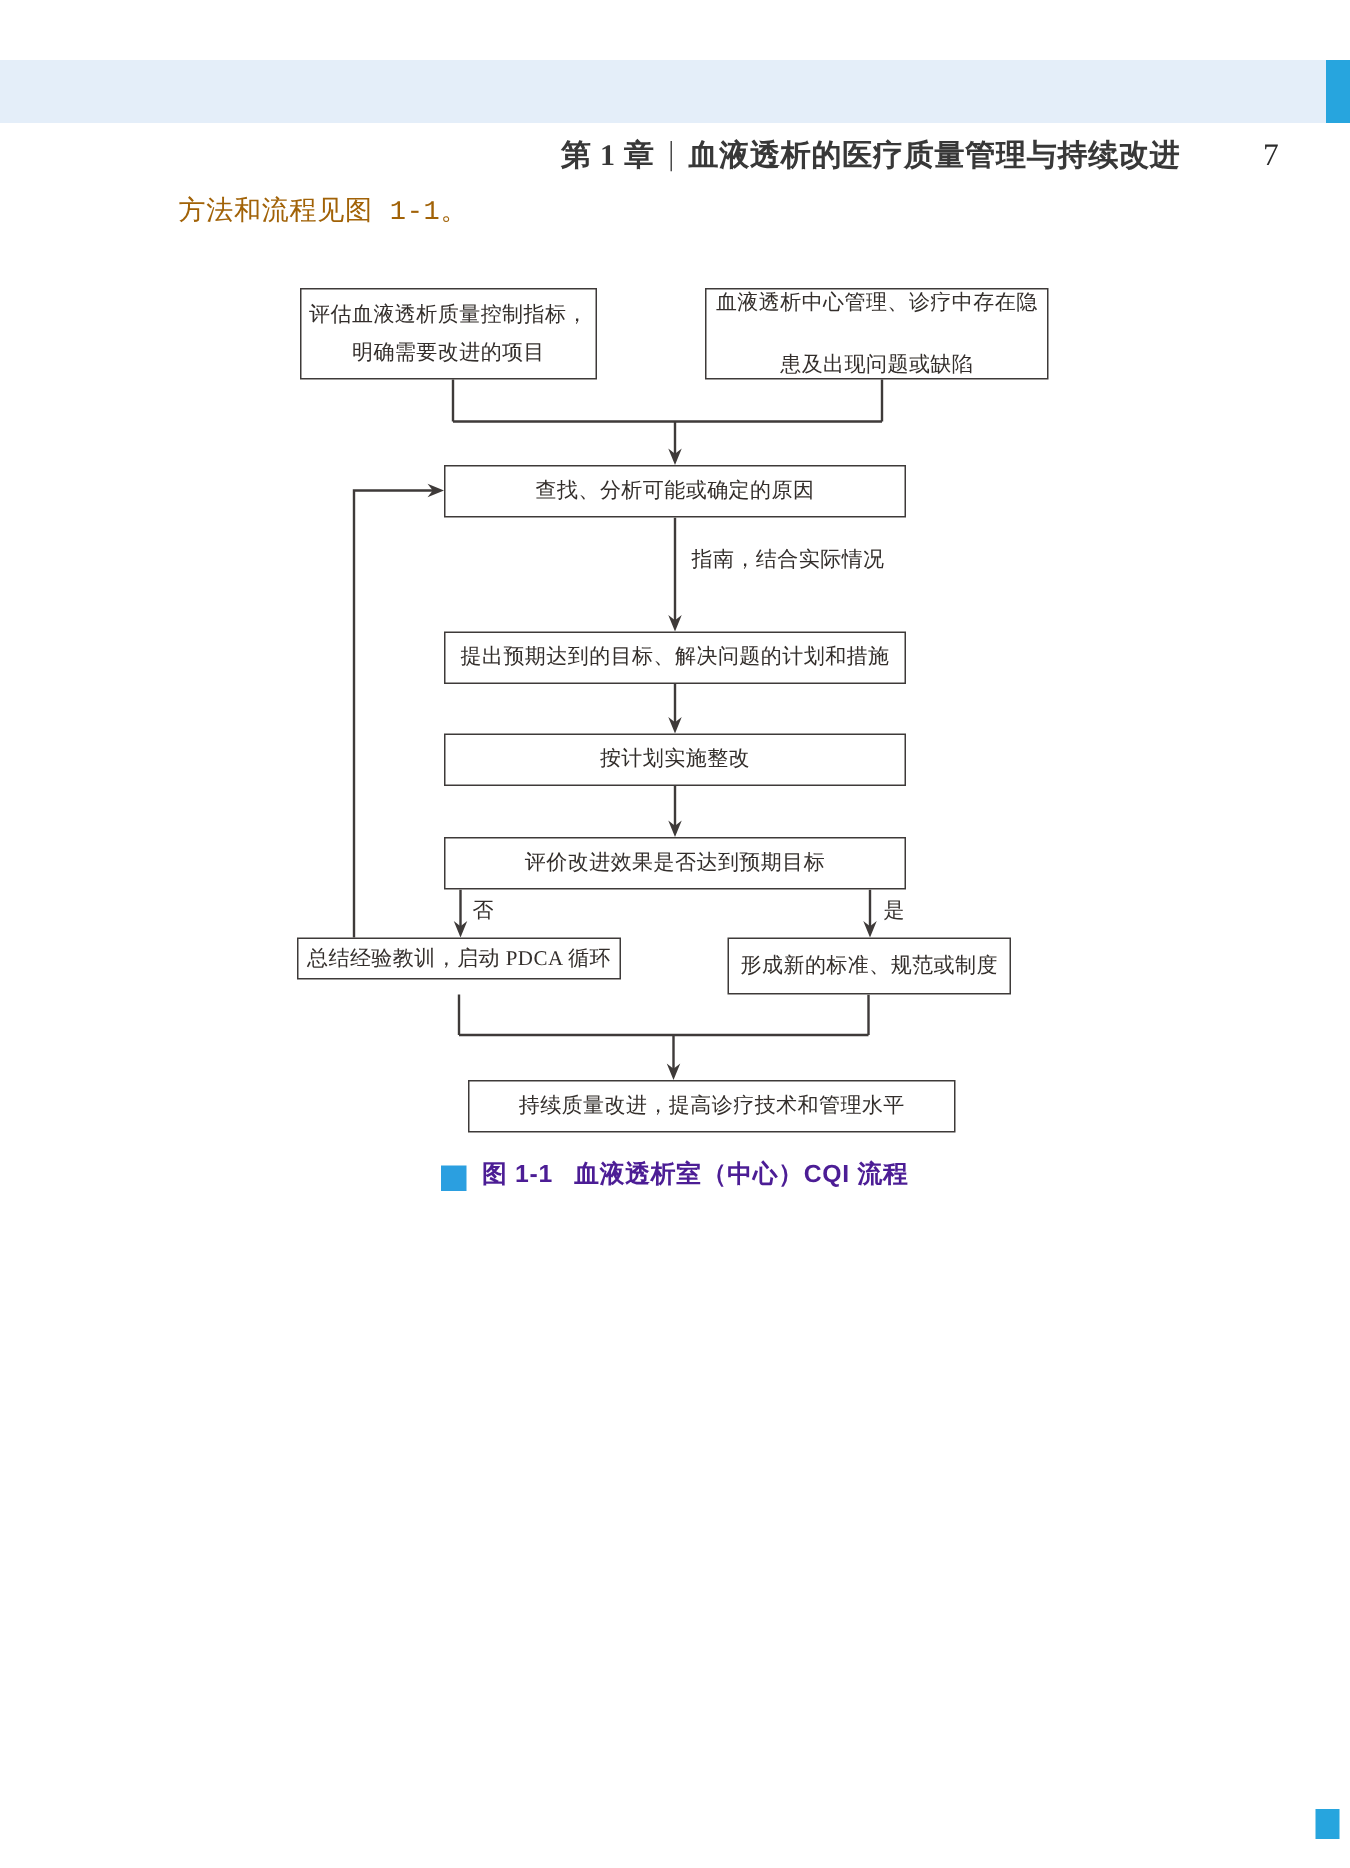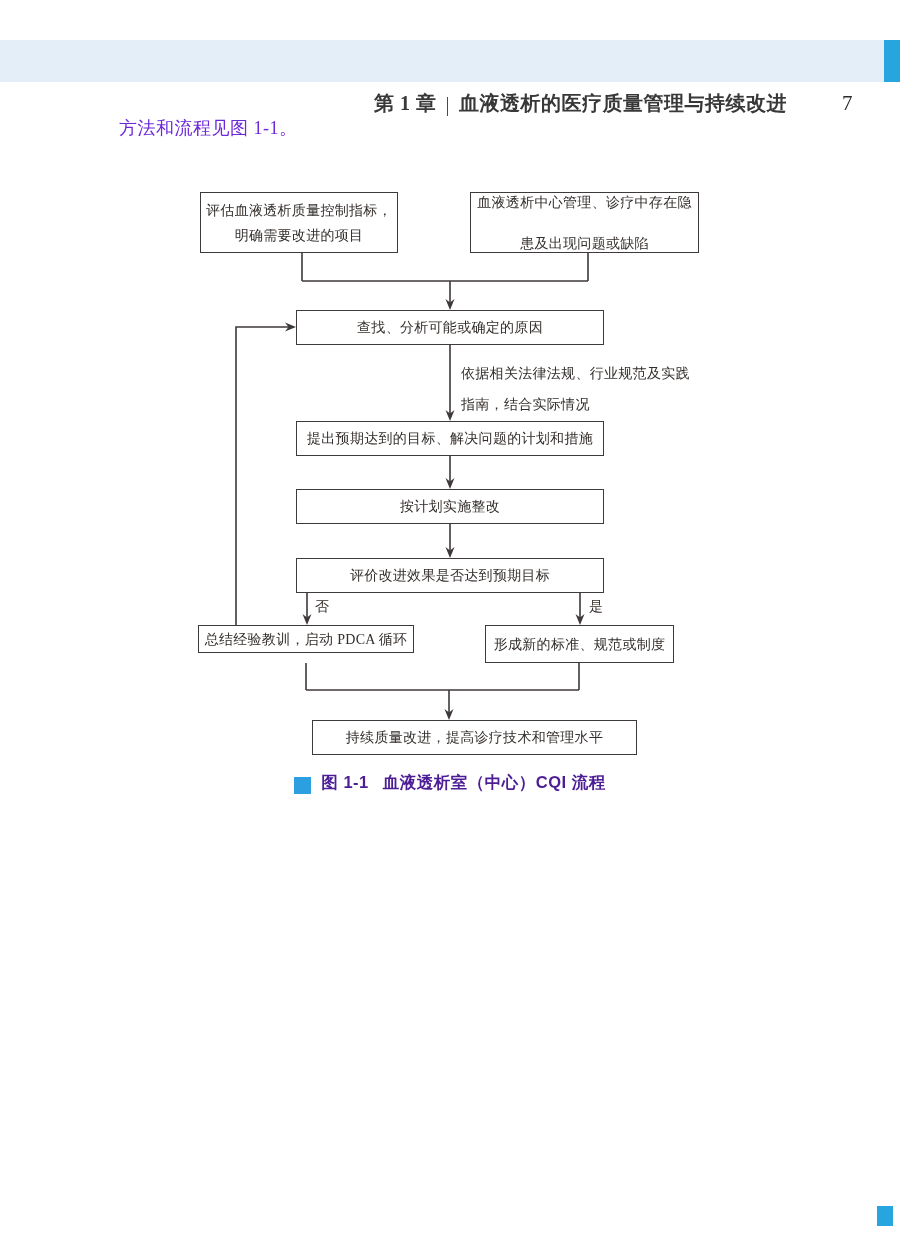--- a/index.html
+++ b/index.html
@@ -30,22 +30,22 @@
   }
   .band-inner .sep{margin:0 9px;font-weight:normal;color:#4a4a4a;transform:scaleY(1.1);}
   .band-inner .pagenum{margin-left:55px;font-weight:normal;font-size:21px;color:#2b2b2b;}
   .edge-tab{
     position:absolute;background:var(--tab-blue);
   }
   .edge-tab.top{left:884px;top:0;width:16px;height:42px;}
   .edge-tab.bottom{left:877px;top:1206px;width:16px;height:20px;}
   
   .intro{
-    position:absolute;left:119px;top:116px;margin:0;
-    font-size:18px;color:#6d28d9;letter-spacing:0.5px;
+    position:absolute;left:119px;top:128px;margin:0;
+    font-size:18px;color:#a16207;letter-spacing:0.5px;font-family:Liberation Mono, monospace;
   }
   
   .chart-svg{position:absolute;left:0;top:0;width:900px;height:1245px;pointer-events:none;}
   .fbox{
     position:absolute;box-sizing:border-box;background:#fff;
     border:1.5px solid var(--line-color);
     display:flex;flex-direction:column;align-items:center;justify-content:center;
     text-align:center;font-size:14px;line-height:25px;color:var(--ink);
     letter-spacing:0.3px;
   }
@@ -148,21 +148,20 @@
     </div>
 
     <div class="fbox b9">
       <span>持续质量改进，提高诊疗技术和管理水平</span>
     </div>
 
     <span class="flow-label lbl-no">否</span>
     <span class="flow-label lbl-yes">是</span>
 
     <div class="annotation">
-      <div>依据相关法律法规、行业规范及实践</div>
       <div>指南，结合实际情况</div>
     </div>
   </div>
 
   <div class="caption">
     <span class="cap-square"></span>
     <span class="cap-label">图 1-1</span>
     <span>血液透析室（中心）CQI 流程</span>
   </div>
 

